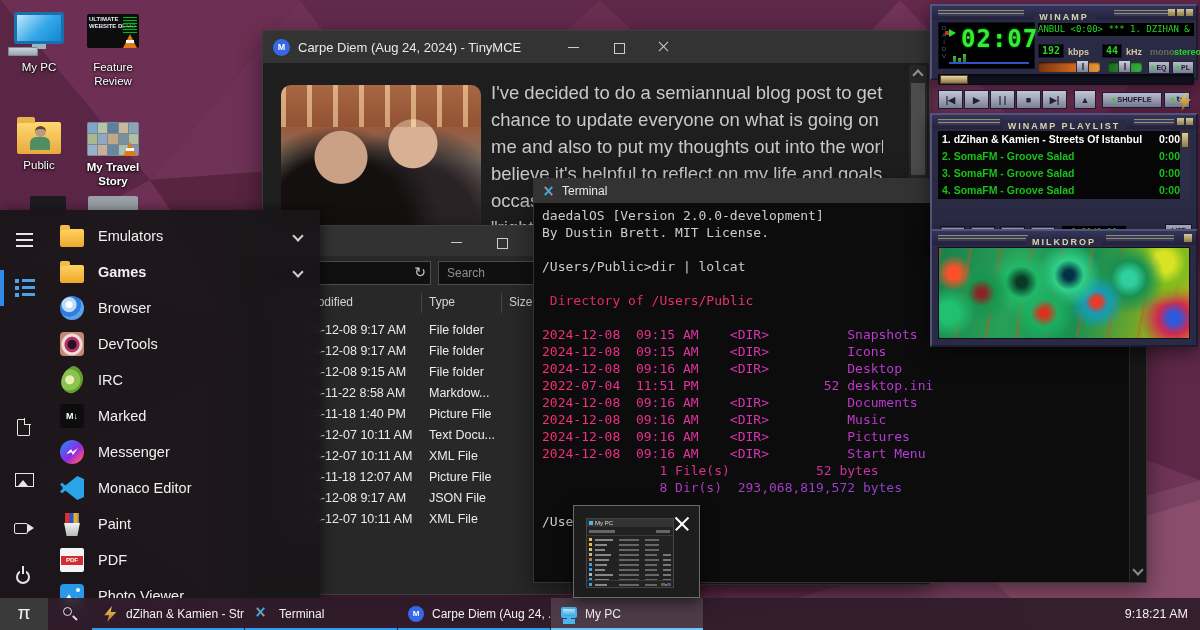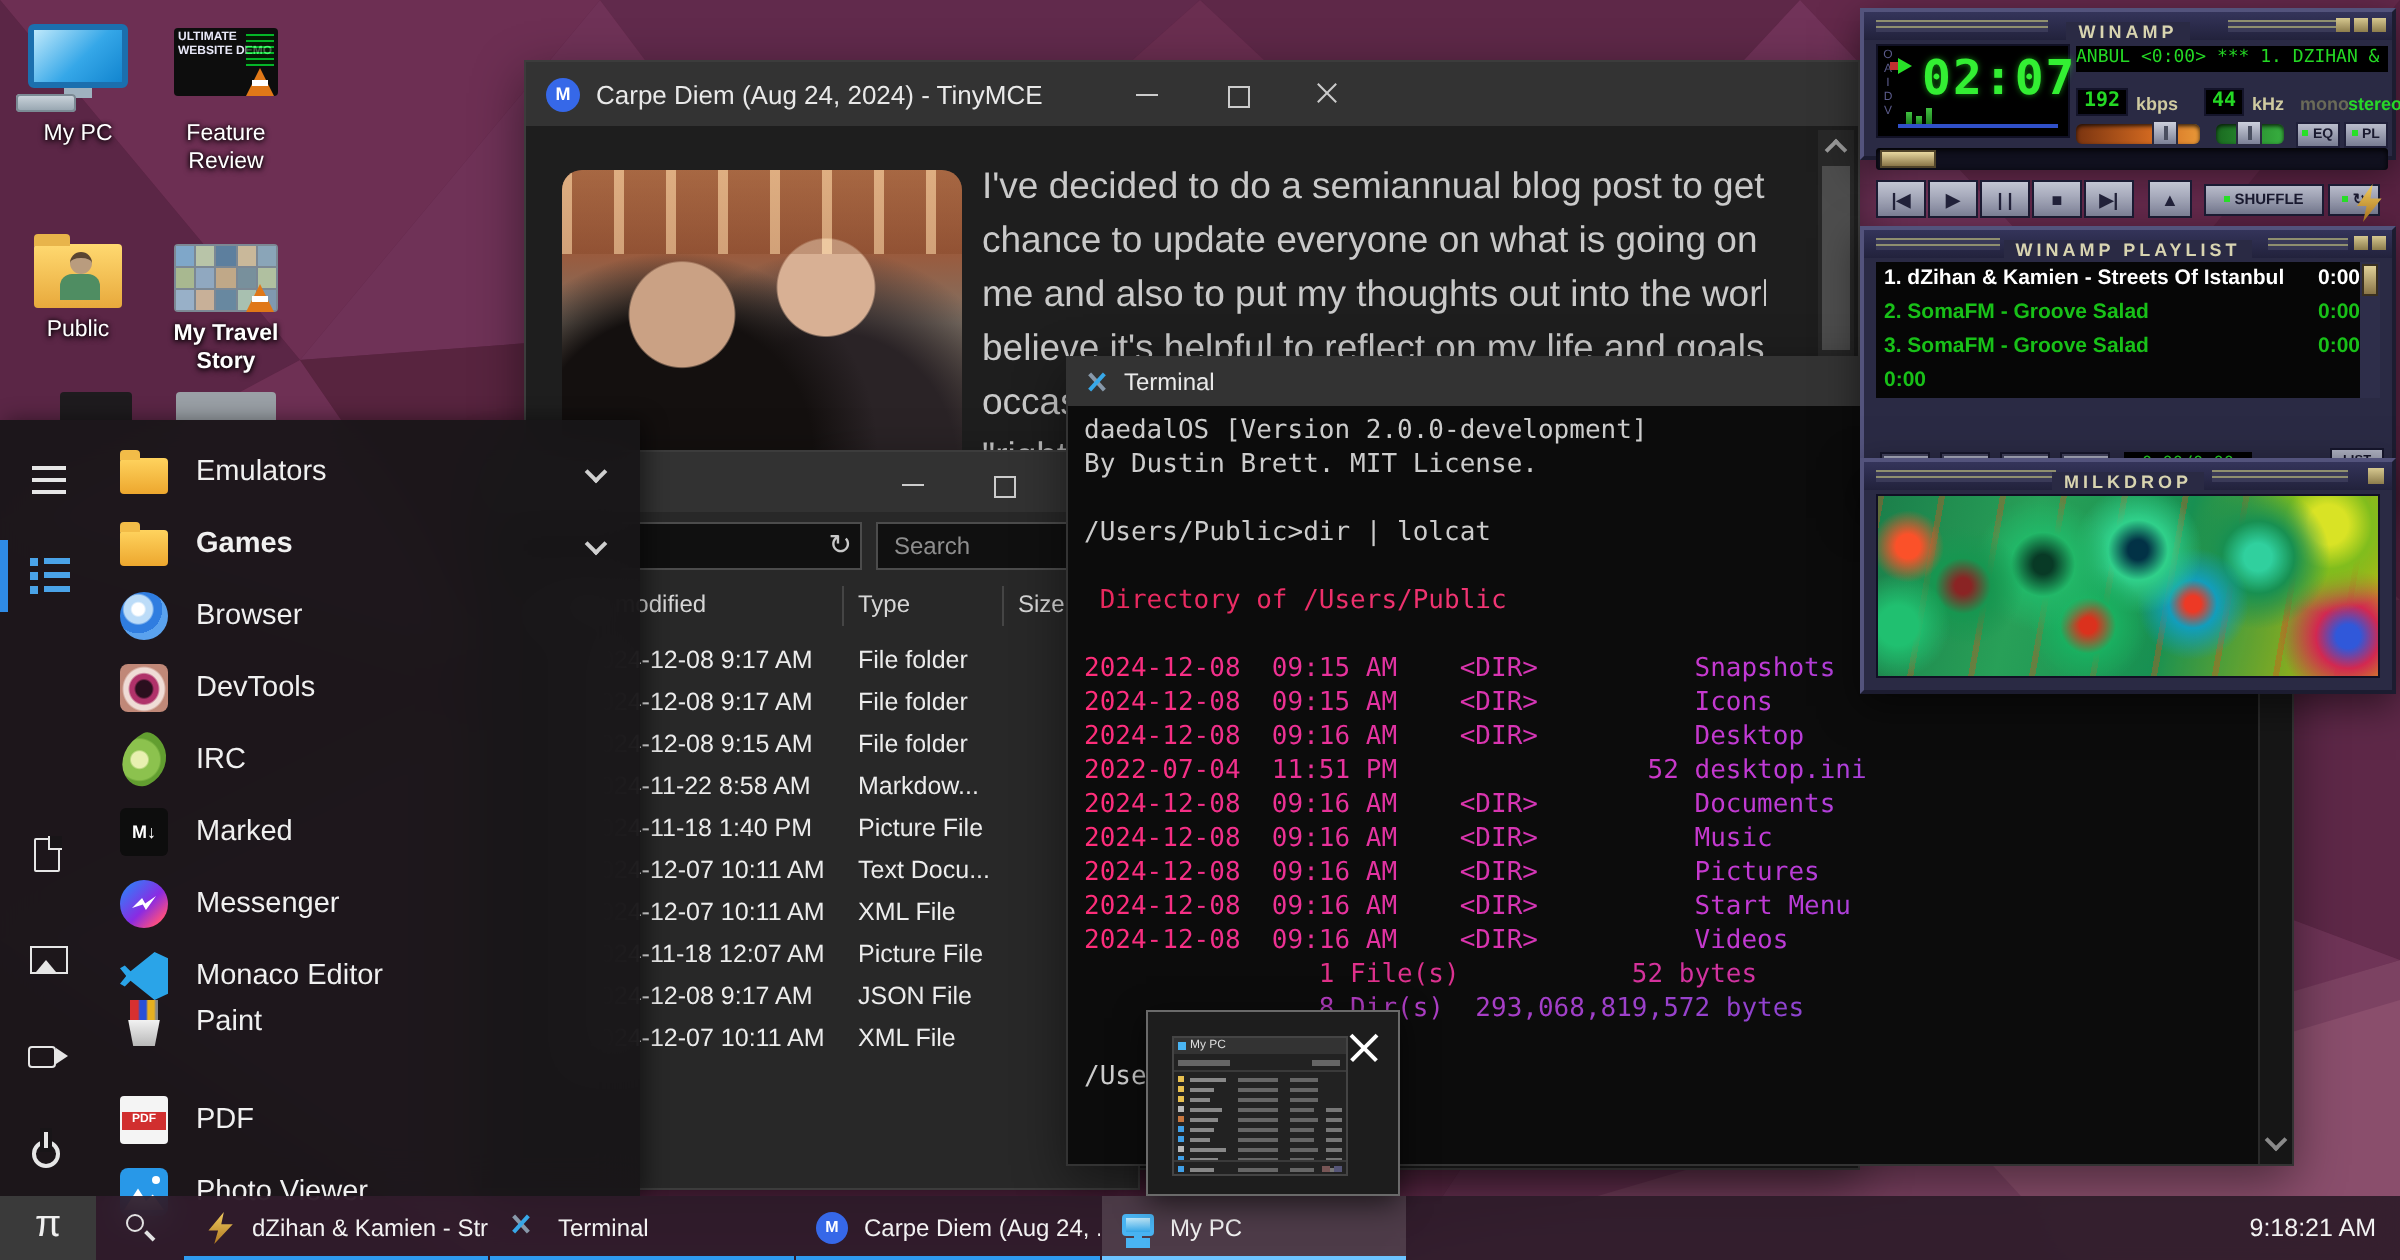--- a/index.html
+++ b/index.html
@@ -418,21 +418,20 @@
     <div class="tl lolh"> Directory of /Users/Public</div>
     <div class="tl"></div>
     <div class="tl lol">2024-12-08  09:15 AM    &lt;DIR&gt;          Snapshots</div>
     <div class="tl lol">2024-12-08  09:15 AM    &lt;DIR&gt;          Icons</div>
     <div class="tl lol">2024-12-08  09:16 AM    &lt;DIR&gt;          Desktop</div>
     <div class="tl lol">2022-07-04  11:51 PM                52 desktop.ini</div>
     <div class="tl lol">2024-12-08  09:16 AM    &lt;DIR&gt;          Documents</div>
     <div class="tl lol">2024-12-08  09:16 AM    &lt;DIR&gt;          Music</div>
     <div class="tl lol">2024-12-08  09:16 AM    &lt;DIR&gt;          Pictures</div>
     <div class="tl lol">2024-12-08  09:16 AM    &lt;DIR&gt;          Start Menu</div>
-    <div class="tl lol">2024-12-08  09:16 AM    &lt;DIR&gt;          Videos</div>
     <div class="tl lolf">               1 File(s)           52 bytes</div>
     <div class="tl lold">               8 Dir(s)  293,068,819,572 bytes</div>
     <div class="tl"></div>
     <div class="tl"><span>/Users/Public&gt;</span><span class="cursor"></span></div>
   </div>
   <div id="term-scroll">
     <div class="thm"></div>
     <div class="arr-dn" style="left:4px;bottom:8px;border-color:#8a8a8a;"></div>
   </div>
 </div>
@@ -504,20 +503,21 @@
         </div>
     <div class="pl-row">
           <span class="nm">2. SomaFM - Groove Salad</span>
           <span>0:00</span>
         </div>
     <div class="pl-row">
           <span class="nm">3. SomaFM - Groove Salad</span>
           <span>0:00</span>
         </div>
     <div class="pl-row">
+          <span class="nm">4. SomaFM - Groove Salad</span>
           <span>0:00</span>
         </div>
   </div>
   <div class="pl-scroll">
         <div class="thm"></div>
       </div>
   <div class="pl-bot">
     <div class="pl-btn" style="left:8px;">ADD</div>
     <div class="pl-btn" style="left:38px;">REM</div>
     <div class="pl-btn" style="left:68px;">SEL</div>
@@ -598,21 +598,21 @@
     <div class="lbl">Marked</div>
   </div>
   <div class="sm-item" style="top:224px;">
     <div class="sm-ic ic-msgr"></div>
     <div class="lbl">Messenger</div>
   </div>
   <div class="sm-item" style="top:260px;">
     <div class="sm-ic ic-monaco"></div>
     <div class="lbl">Monaco Editor</div>
   </div>
-  <div class="sm-item" style="top:283px;">
+  <div class="sm-item" style="top:296px;">
     <div class="sm-ic ic-paint"></div>
     <div class="lbl">Paint</div>
   </div>
   <div class="sm-item" style="top:332px;">
     <div class="sm-ic ic-pdf"></div>
     <div class="lbl">PDF</div>
   </div>
   <div class="sm-item" style="top:368px;">
     <div class="sm-ic ic-photo"></div>
     <div class="lbl">Photo Viewer</div>

